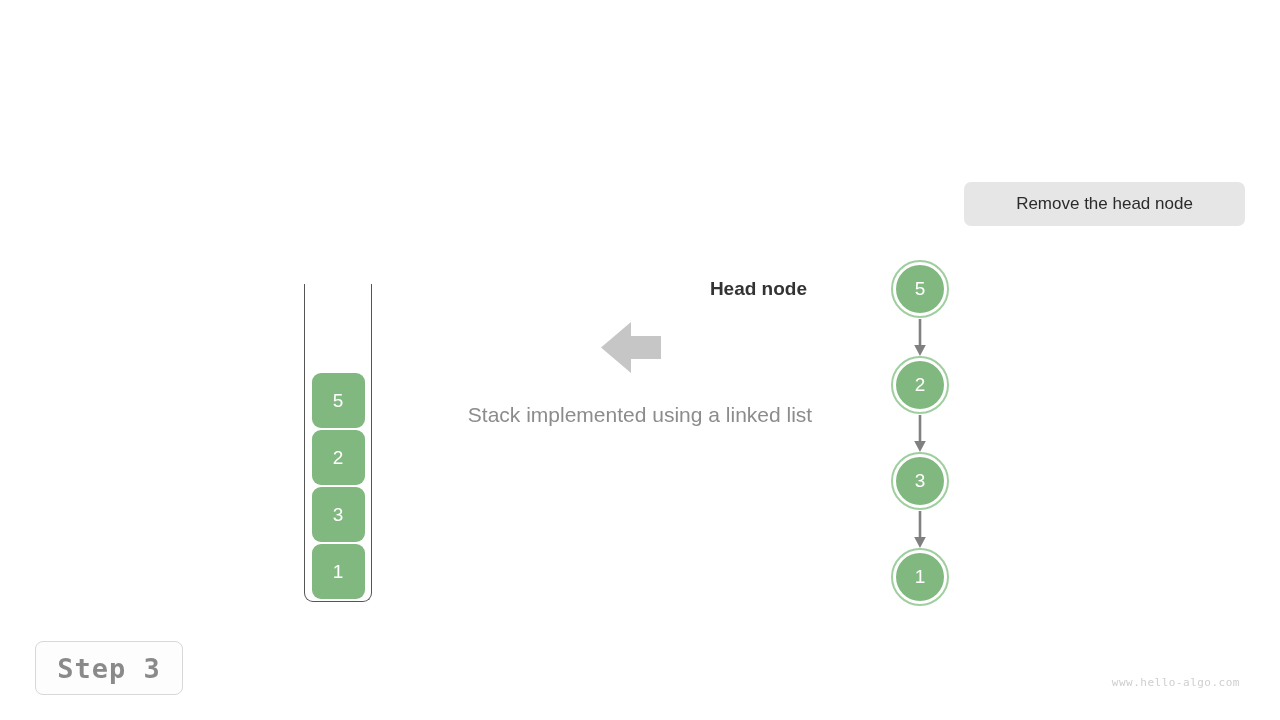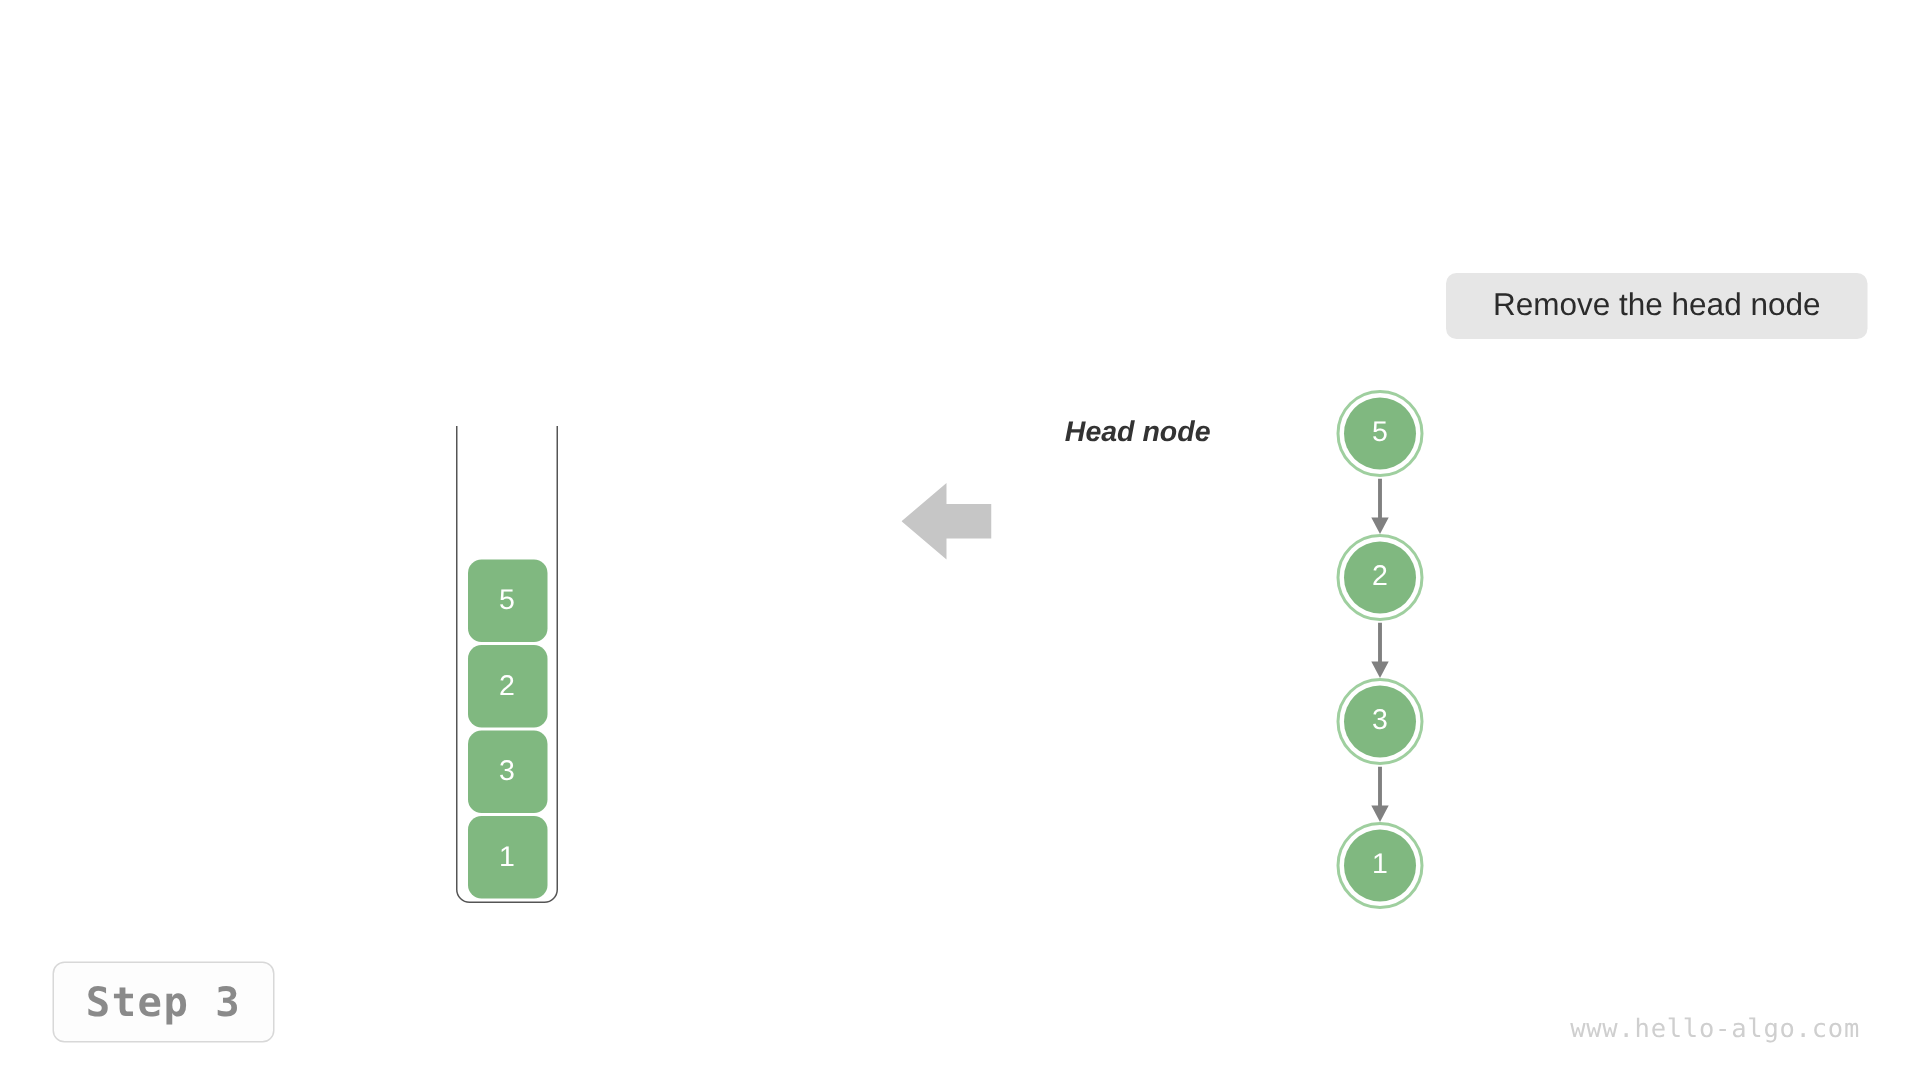--- a/index.html
+++ b/index.html
@@ -36,21 +36,21 @@
     height: 44px;
     font-family: "DejaVu Sans Mono", "Liberation Mono", monospace;
     font-size: 21px;
     letter-spacing: 0.5px;
   }
   #action-pill {
     left: 964px;
     top: 182px;
     width: 281px;
     height: 44px;
-    font-size: 21px;
+    font-size: 17px;
   }
 
   
   #step-box {
     position: absolute;
     left: 35px;
     top: 641px;
     width: 146px;
     height: 52px;
     background: #fdfdfd;
@@ -65,21 +65,21 @@
     color: #8a8a8a;
     letter-spacing: 1px;
   }
 
   
   #watermark {
     position: absolute;
     right: 40px;
     top: 676px;
     font-family: "DejaVu Sans Mono", "Liberation Mono", monospace;
-    font-size: 17px;
+    font-size: 11px;
     color: #cfcfcf;
     letter-spacing: 0.5px;
   }
 
   
   #caption {
     position: absolute;
     left: 0;
     top: 403px;
     width: 1280px;
@@ -203,24 +203,25 @@
       <div class="stack-cell">2</div>
       <div class="stack-cell">3</div>
       <div class="stack-cell">1</div>
     </div>
   </div>
 
   <svg id="big-arrow" viewBox="0 0 60 55">
     <polygon points="0,27.5 30,2 30,16 60,16 60,39 30,39 30,53" fill="#c6c6c6"></polygon>
   </svg>
 
+  <div id="caption">Stack implemented using a linked list</div>
 
   <div id="list-area">
 
-    <div class="node-label" style="top:10px;font-style:italic;">Head node</div>
+    <div class="node-label" style="top:10px;">Head node</div>
     <div class="node" style="top:10px;">
       <div class="node-inner">5</div>
     </div>
 
     <svg class="connector" style="top:69px;" viewBox="0 0 16 38">
       <line x1="8" y1="0" x2="8" y2="27" stroke="#808080" stroke-width="2.6"></line>
       <polygon points="8,37 2.2,26 13.8,26" fill="#808080"></polygon>
     </svg>
 
     <div class="node" style="top:106px;">

